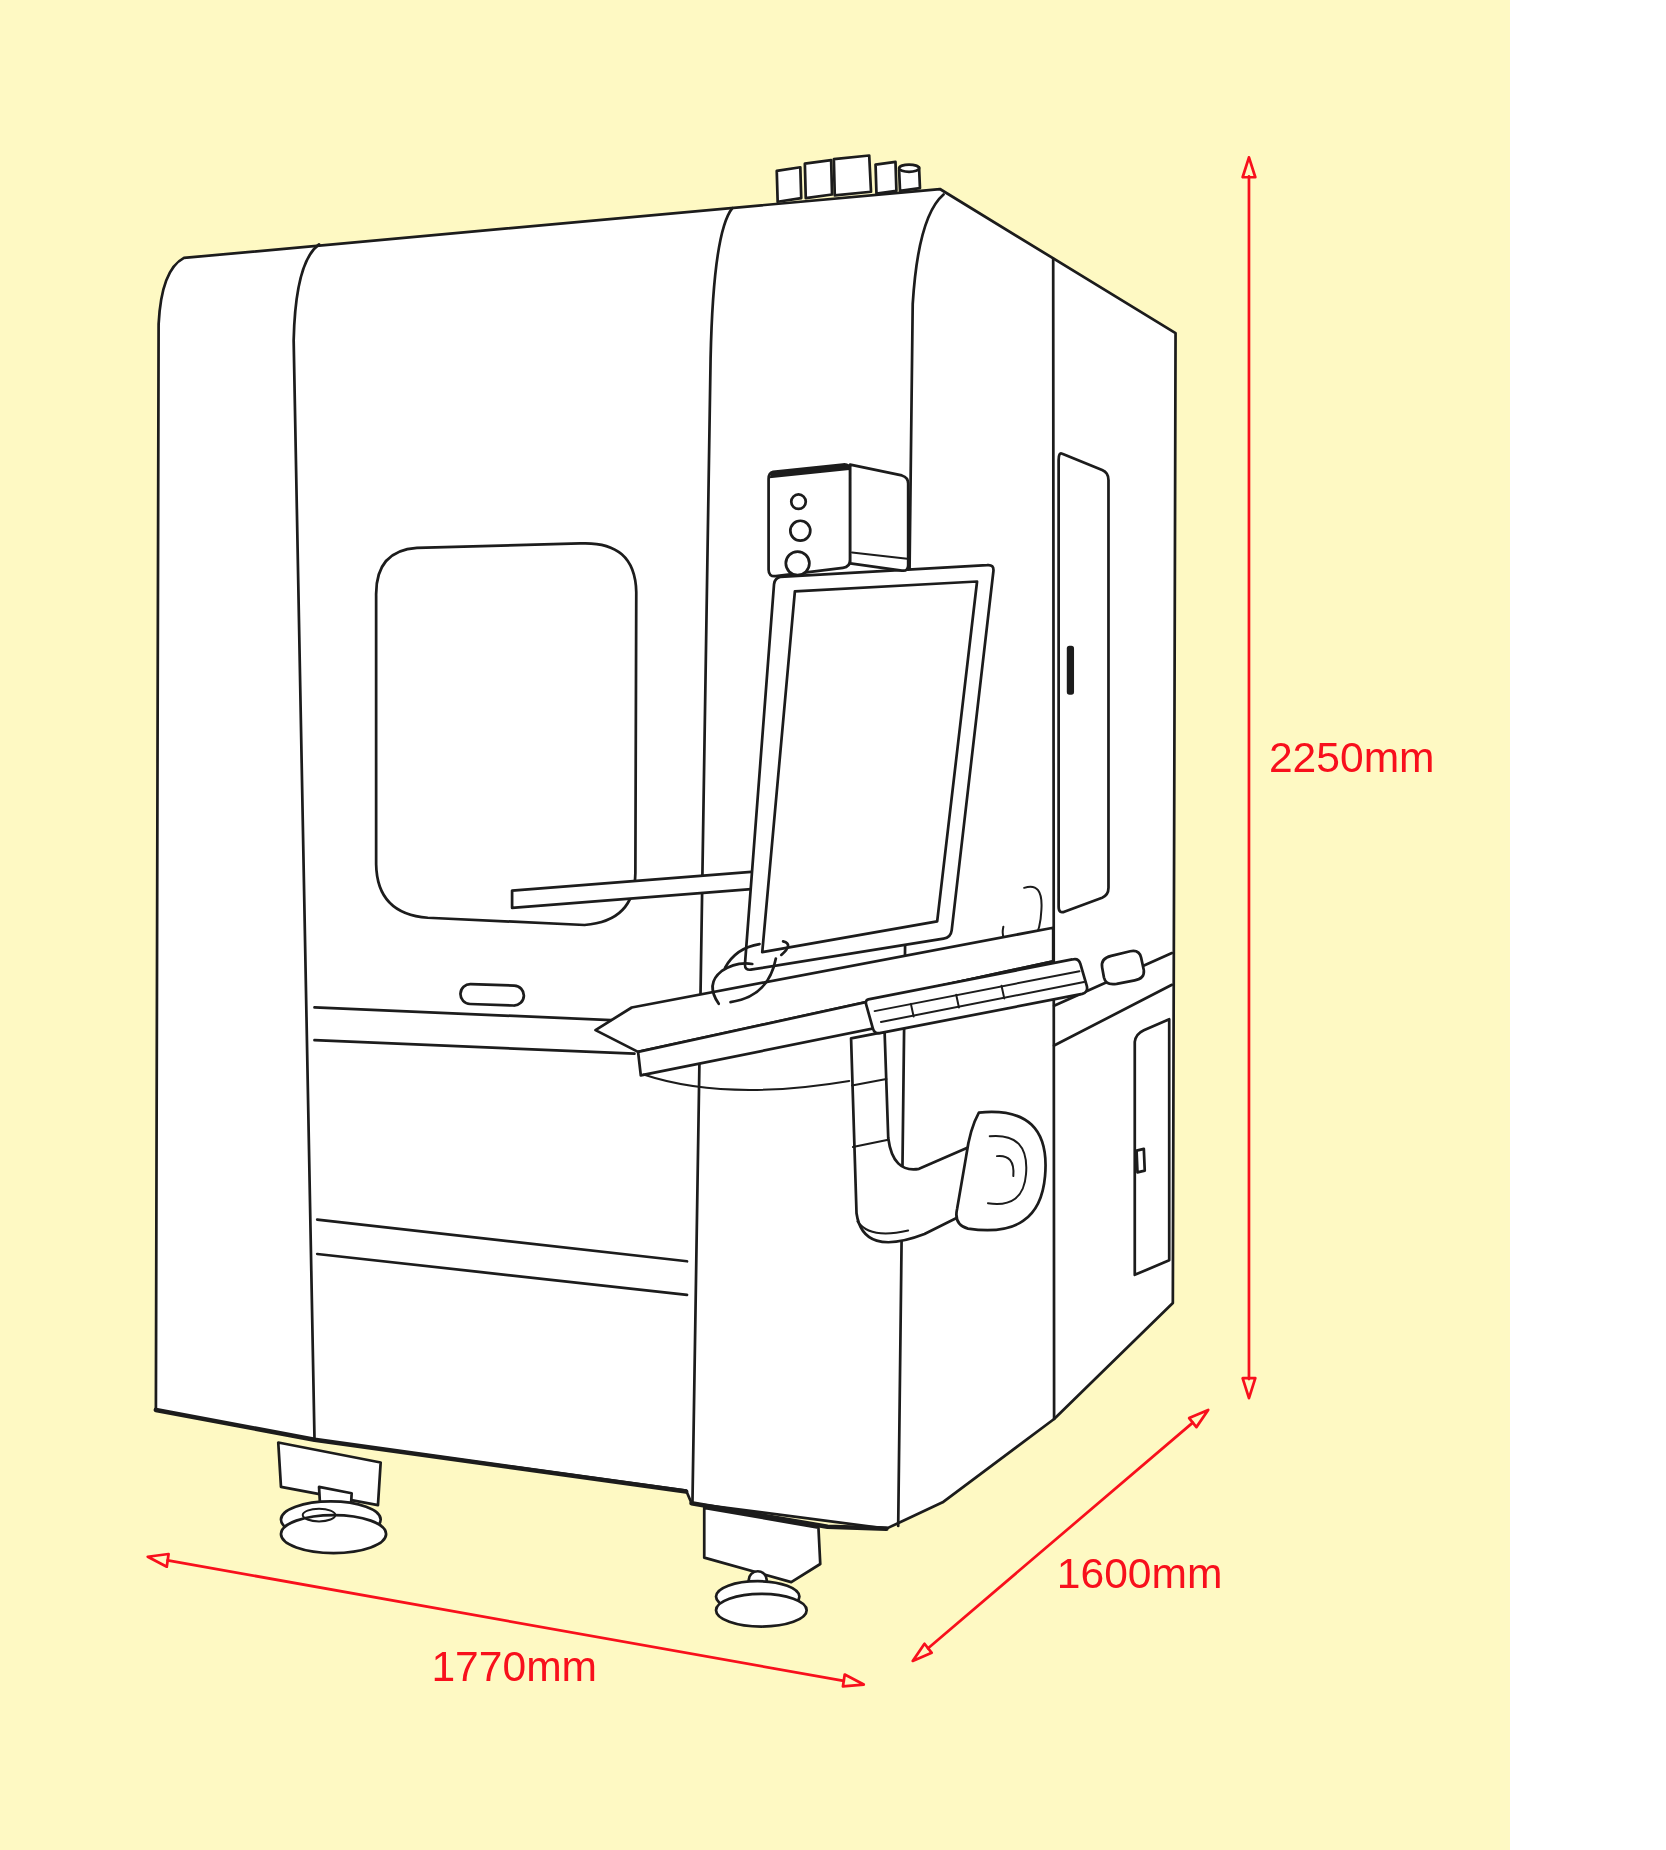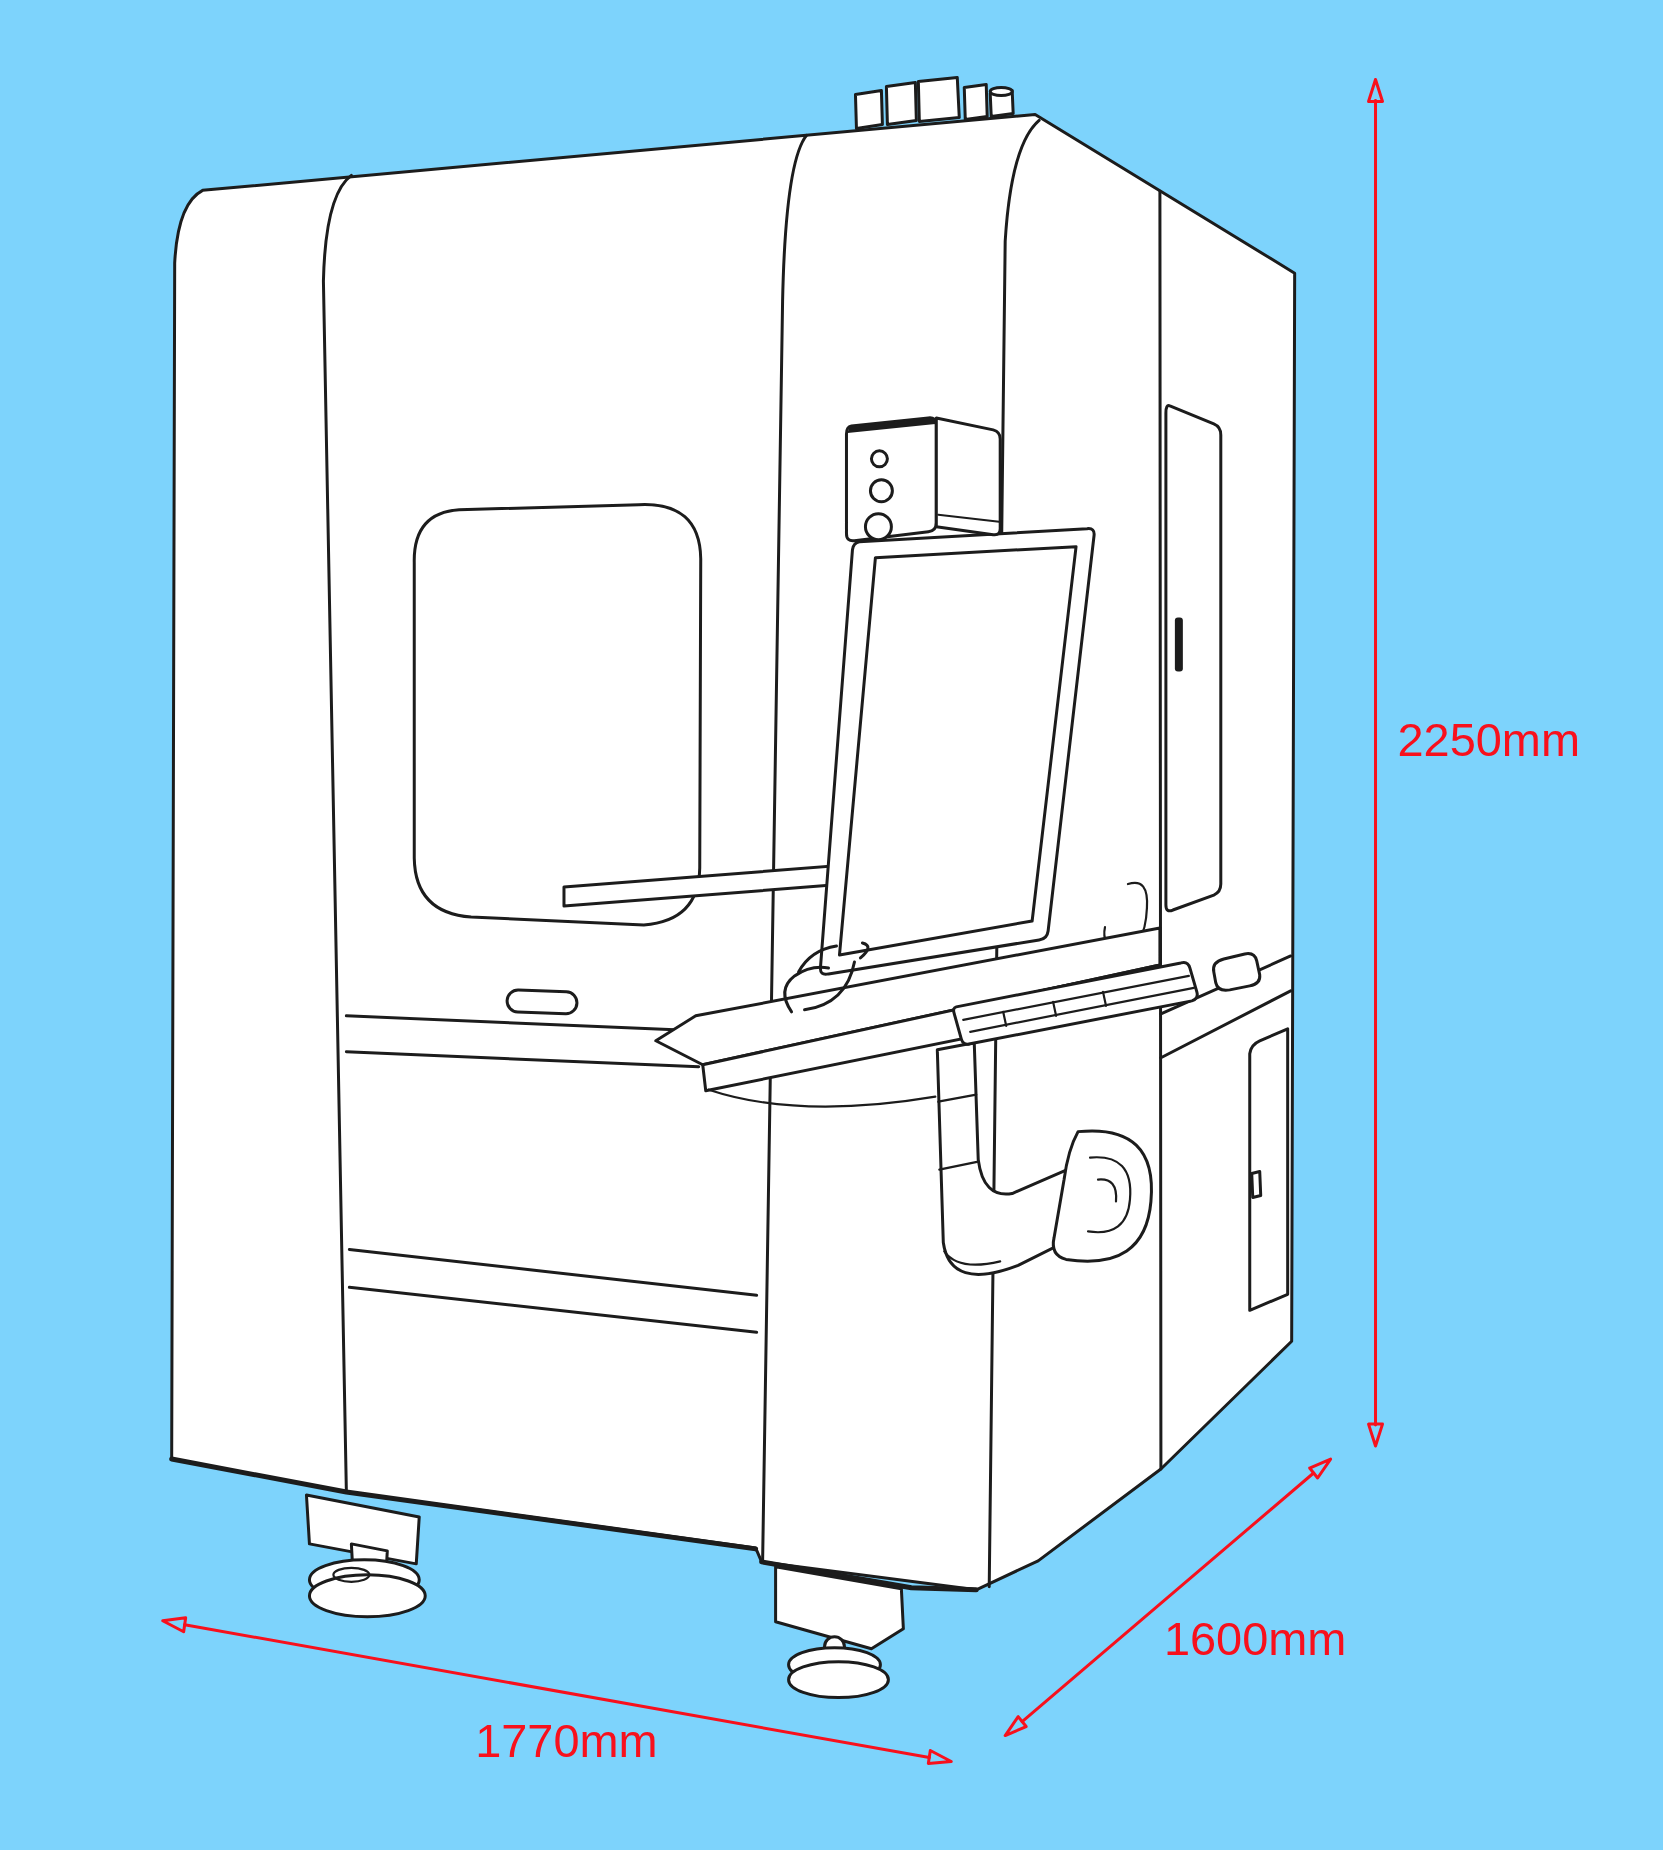--- a/index.html
+++ b/index.html
@@ -1,16 +1,16 @@
 <!DOCTYPE html>
 <html><head>
 <meta charset="utf-8">
 <style>
   html,body{margin:0;padding:0;background:#ffffff;}
-  .stage{position:relative;width:1663px;height:1850px;background:#7dd3fc;overflow:hidden;
+  .stage{position:relative;width:1510px;height:1850px;background:#fef9c3;overflow:hidden;
          font-family:"Liberation Sans", sans-serif;}
   .stage svg{position:absolute;left:0;top:0;width:100%;height:100%;}
   
   .ink path,.ink polyline,.ink line,.ink ellipse,.ink circle,.ink rect,.ink polygon{
       stroke:#1c1c1c;stroke-width:3;fill:none;stroke-linecap:round;stroke-linejoin:round;}
   .ink .fw{fill:#ffffff;}
   .ink .fb{fill:#1c1c1c;stroke:none;}
   .ink .thick{stroke-width:5;}
   .ink .thin{stroke-width:2.2;}
   

